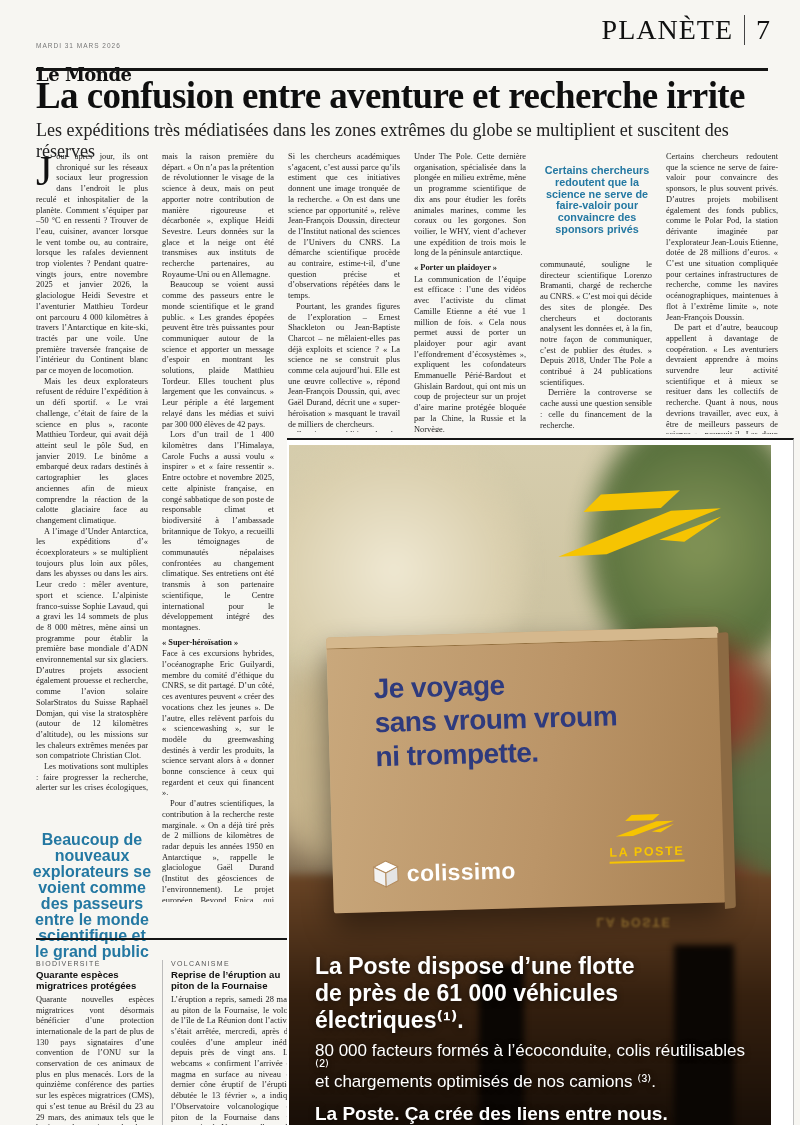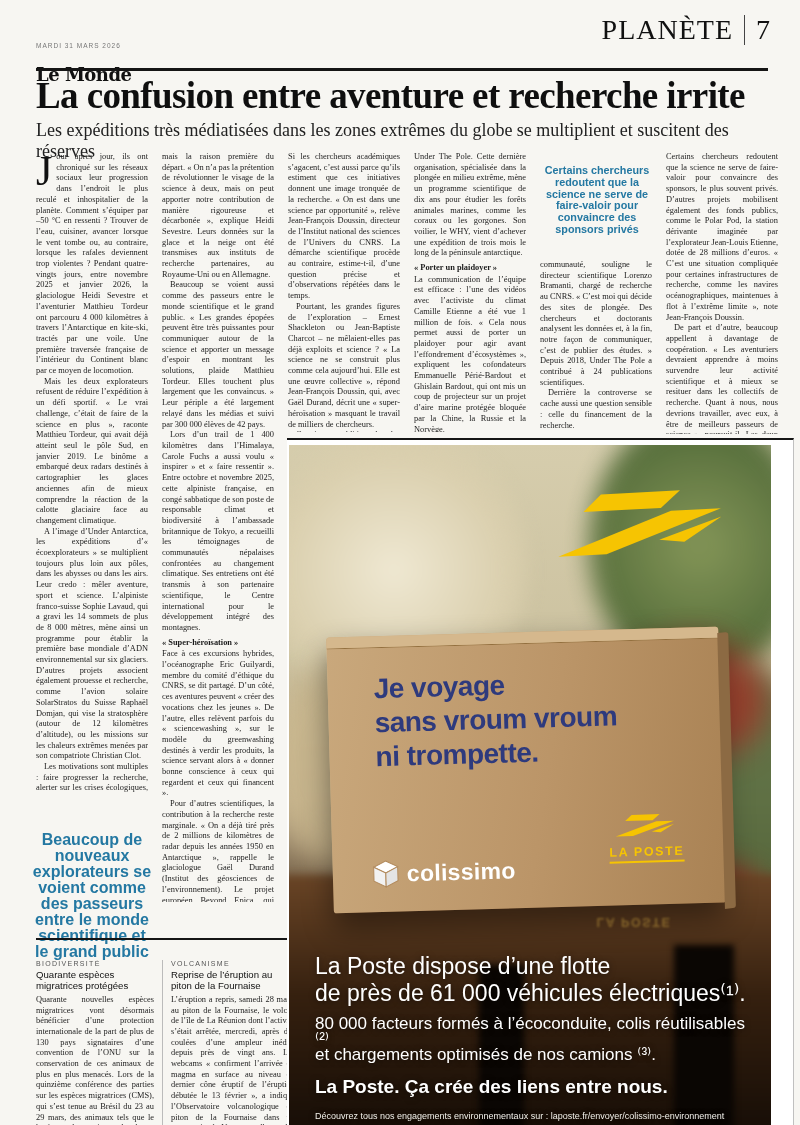--- a/index.html
+++ b/index.html
@@ -27,21 +27,21 @@
   .crosshead{font-weight:bold;text-indent:0 !important;margin:4px 0 1px !important;}
   .pullquote{position:absolute;font-family:"Liberation Sans",sans-serif;font-weight:bold;
              color:#2478a2;text-align:center;}
   .pq1{left:30px;top:797px;width:124px;font-size:16px;line-height:16px;margin-top:35px;}
   .pq2{left:538px;top:165px;width:118px;font-size:10.8px;line-height:11.8px;}
   
   .rule-briefs{position:absolute;left:36px;top:938px;width:265px;height:2px;background:#151515;}
   .briefs-divider{position:absolute;left:162px;top:960px;width:1px;height:165px;background:#bbb;}
   .brief{position:absolute;top:960px;overflow:hidden;height:165px;}
   .kicker{font-family:"Liberation Sans",sans-serif;font-size:7px;letter-spacing:1.3px;color:#555;margin:0;}
-  .brief-title{font-family:"Liberation Sans",sans-serif;font-weight:normal;font-size:9.6px;
+  .brief-title{font-family:"Liberation Sans",sans-serif;font-weight:bold;font-size:9.6px;
                line-height:11.4px;color:#111;margin:2px 0 3px;}
   .brief-body{font-size:8.4px;line-height:10.7px;text-align:justify;hyphens:auto;margin:0;}
   
   .ad{position:absolute;left:287px;top:438px;width:506px;height:687px;background:#fff;
       border-top:2px solid #151515;border-right:1px solid #c0c0c0;font-family:"Liberation Sans","DejaVu Sans",sans-serif;}
   .ad-photo{position:absolute;left:2px;top:5px;width:482px;height:682px;overflow:hidden;
             background:linear-gradient(180deg,#d6cdad 0%,#ccc2a0 30%,#b3a283 52%,#5c4730 70%,#22150d 86%,#0d0905 100%);}
   .blob{position:absolute;border-radius:50%;}
   .ad-bird-top{position:absolute;left:268px;top:44px;transform:rotate(-3deg);}
   .ad-box{position:absolute;left:41px;top:187px;width:392px;height:276px;transform:rotate(-1.6deg);
@@ -57,21 +57,21 @@
   .colissimo-text{color:#fff;font-weight:bold;font-size:23px;letter-spacing:.3px;}
   .onbox-laposte{position:absolute;right:40px;bottom:42px;display:flex;flex-direction:column;
                  align-items:center;gap:4px;}
   .onbox-text{color:#f6c402;font-weight:bold;font-size:12.5px;letter-spacing:1.6px;
               border-bottom:2px solid #f6c402;padding-bottom:2px;}
   .reflection{position:absolute;left:255px;top:470px;width:180px;text-align:center;
               transform:scaleY(-1);color:rgba(222,180,70,.4);font-weight:bold;font-size:12.5px;
               letter-spacing:1.6px;filter:blur(1px);}
   .ad-copy{position:absolute;left:26px;top:508px;width:440px;color:#fff;
            text-shadow:0 1px 6px rgba(0,0,0,.55);}
-  .claim{font-weight:normal;font-size:23px;line-height:27px;margin:0;}
+  .claim{font-weight:bold;font-size:23px;line-height:27px;margin:0;}
   .sub{font-size:17px;line-height:15.5px;margin:9px 0 0;}
   .slogan{font-weight:bold;font-size:19px;margin:13px 0 12px;}
   .cta{font-size:9px;margin:13px 0 0;color:#f2f0ea;}
 </style>
 </head>
 <body>
 
 <div class="page">
 
   <div class="m-logo">Le Monde</div>

